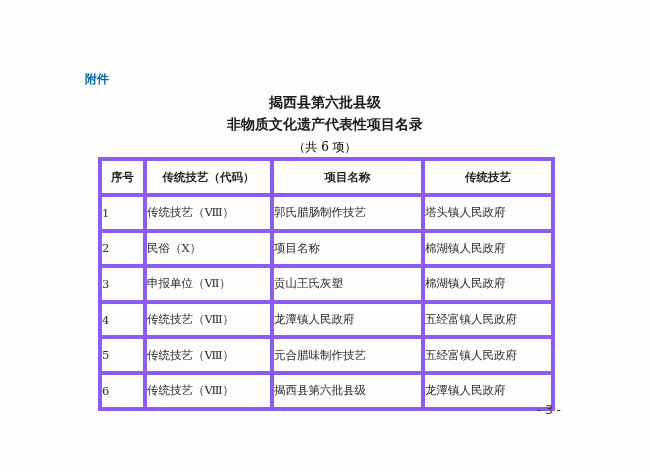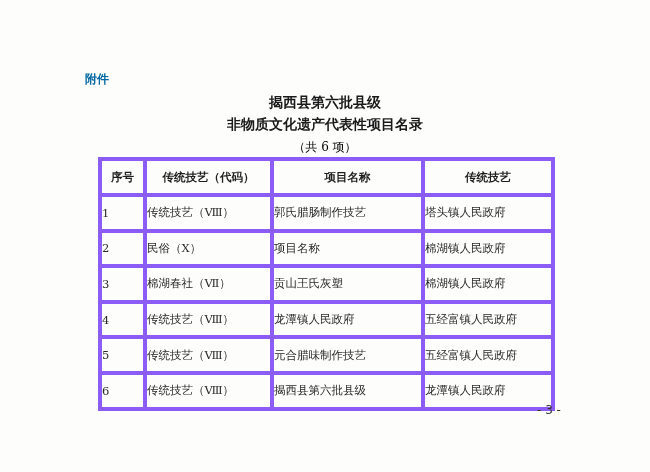--- a/index.html
+++ b/index.html
@@ -73,21 +73,21 @@
       <td>塔头镇人民政府</td>
     </tr>
     <tr>
       <td>2</td>
       <td>民俗（Ⅹ）</td>
       <td>项目名称</td>
       <td>棉湖镇人民政府</td>
     </tr>
     <tr>
       <td>3</td>
-      <td>棉湖春社（Ⅶ）</td>
+      <td>申报单位（Ⅶ）</td>
       <td>贡山王氏灰塑</td>
       <td>棉湖镇人民政府</td>
     </tr>
     <tr>
       <td>4</td>
       <td>传统技艺（Ⅷ）</td>
       <td>龙潭镇人民政府</td>
       <td>五经富镇人民政府</td>
     </tr>
     <tr>

